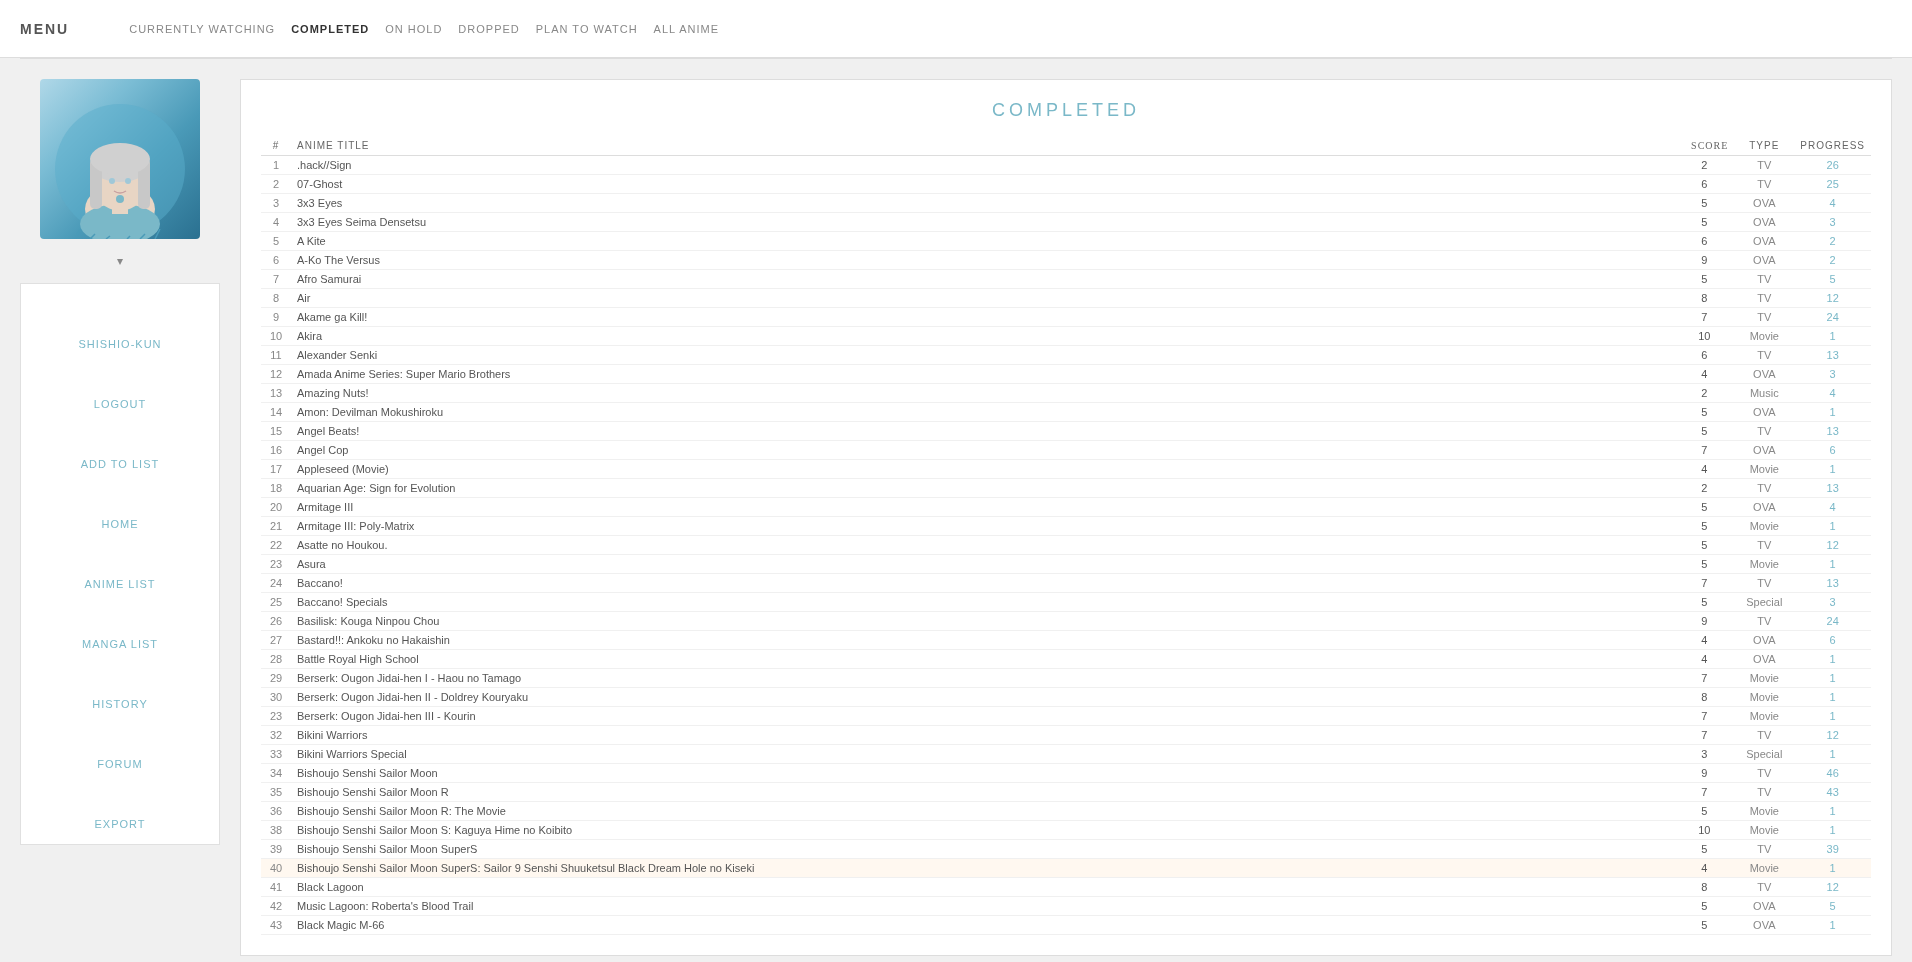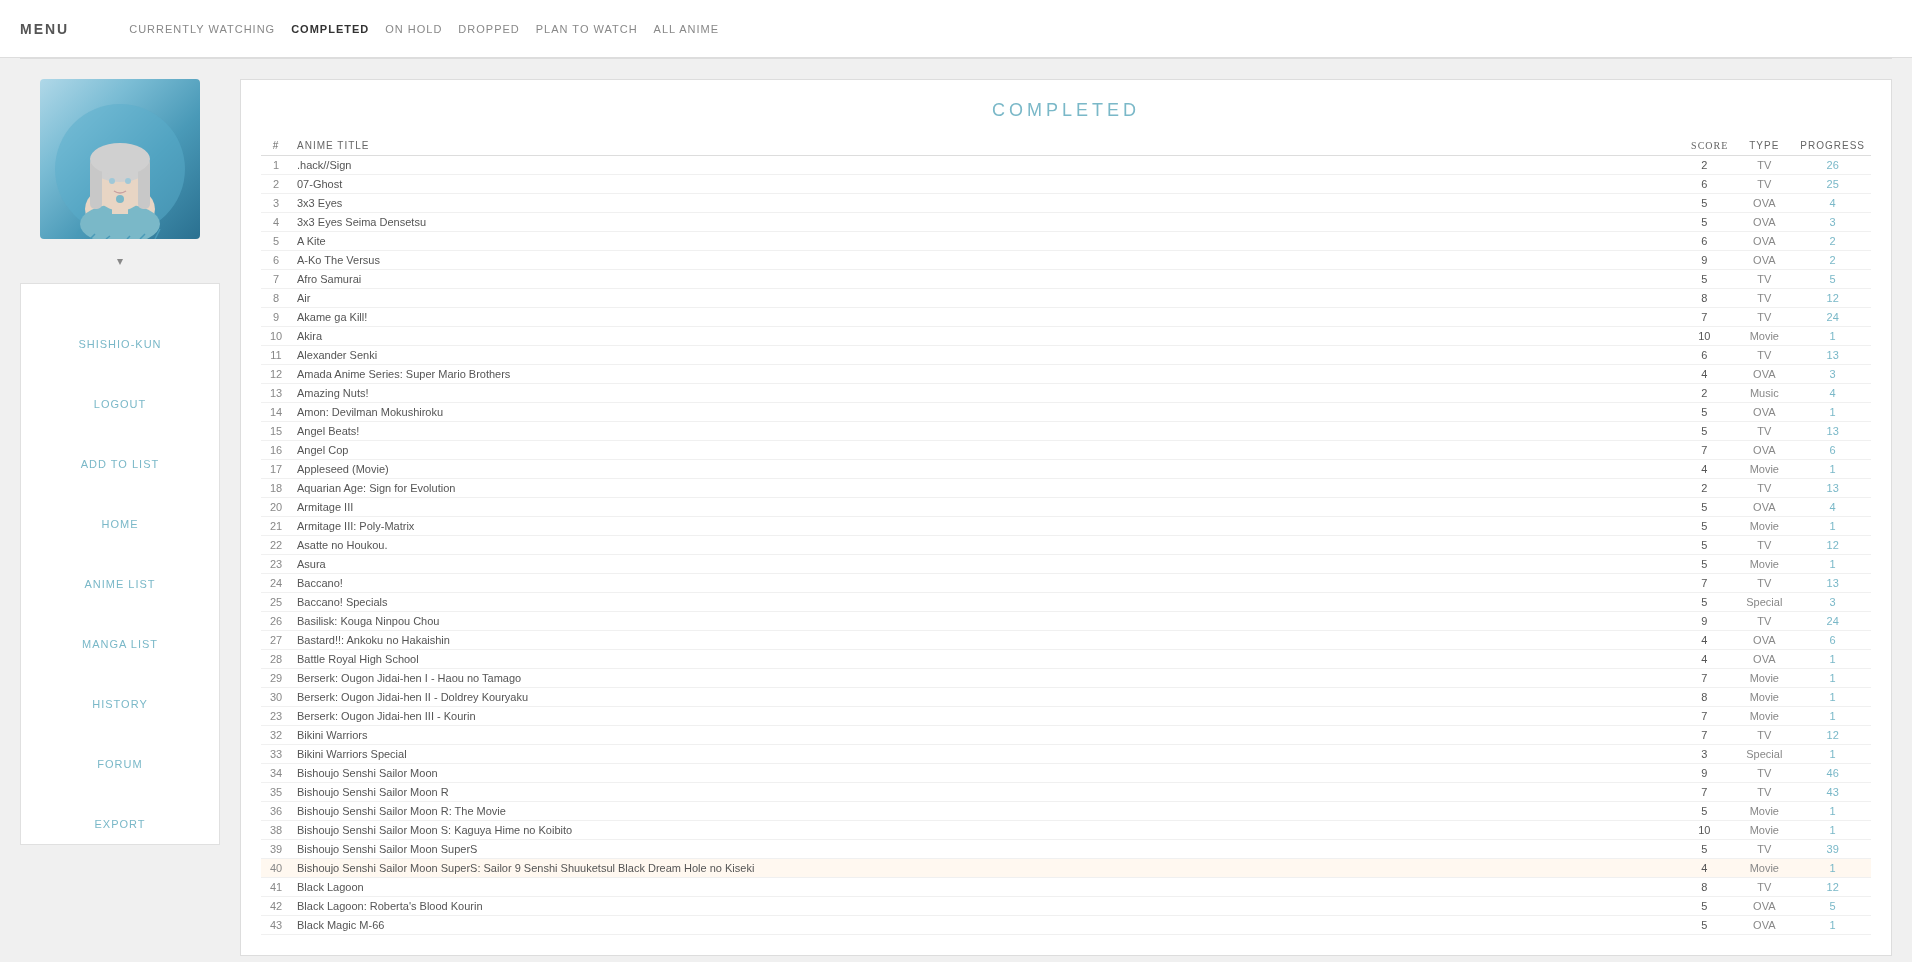--- a/index.html
+++ b/index.html
@@ -613,21 +613,21 @@
     <td class="title-col">
       <a href="#">Black Lagoon</a>
     </td>
     <td class="score-col">8</td>
     <td class="type-col">TV</td>
     <td class="progress-col" style="color:#7ab8c8; cursor:pointer;">12</td>
   </tr>
           <tr>
     <td class="num-col">42</td>
     <td class="title-col">
-      <a href="#">Black Lagoon: Roberta's Blood Kourin</a>
+      <a href="#">Music Lagoon: Roberta's Blood Trail</a>
     </td>
     <td class="score-col">5</td>
     <td class="type-col">OVA</td>
     <td class="progress-col" style="color:#7ab8c8; cursor:pointer;">5</td>
   </tr>
           <tr>
     <td class="num-col">43</td>
     <td class="title-col">
       <a href="#">Black Magic M-66</a>
     </td>

